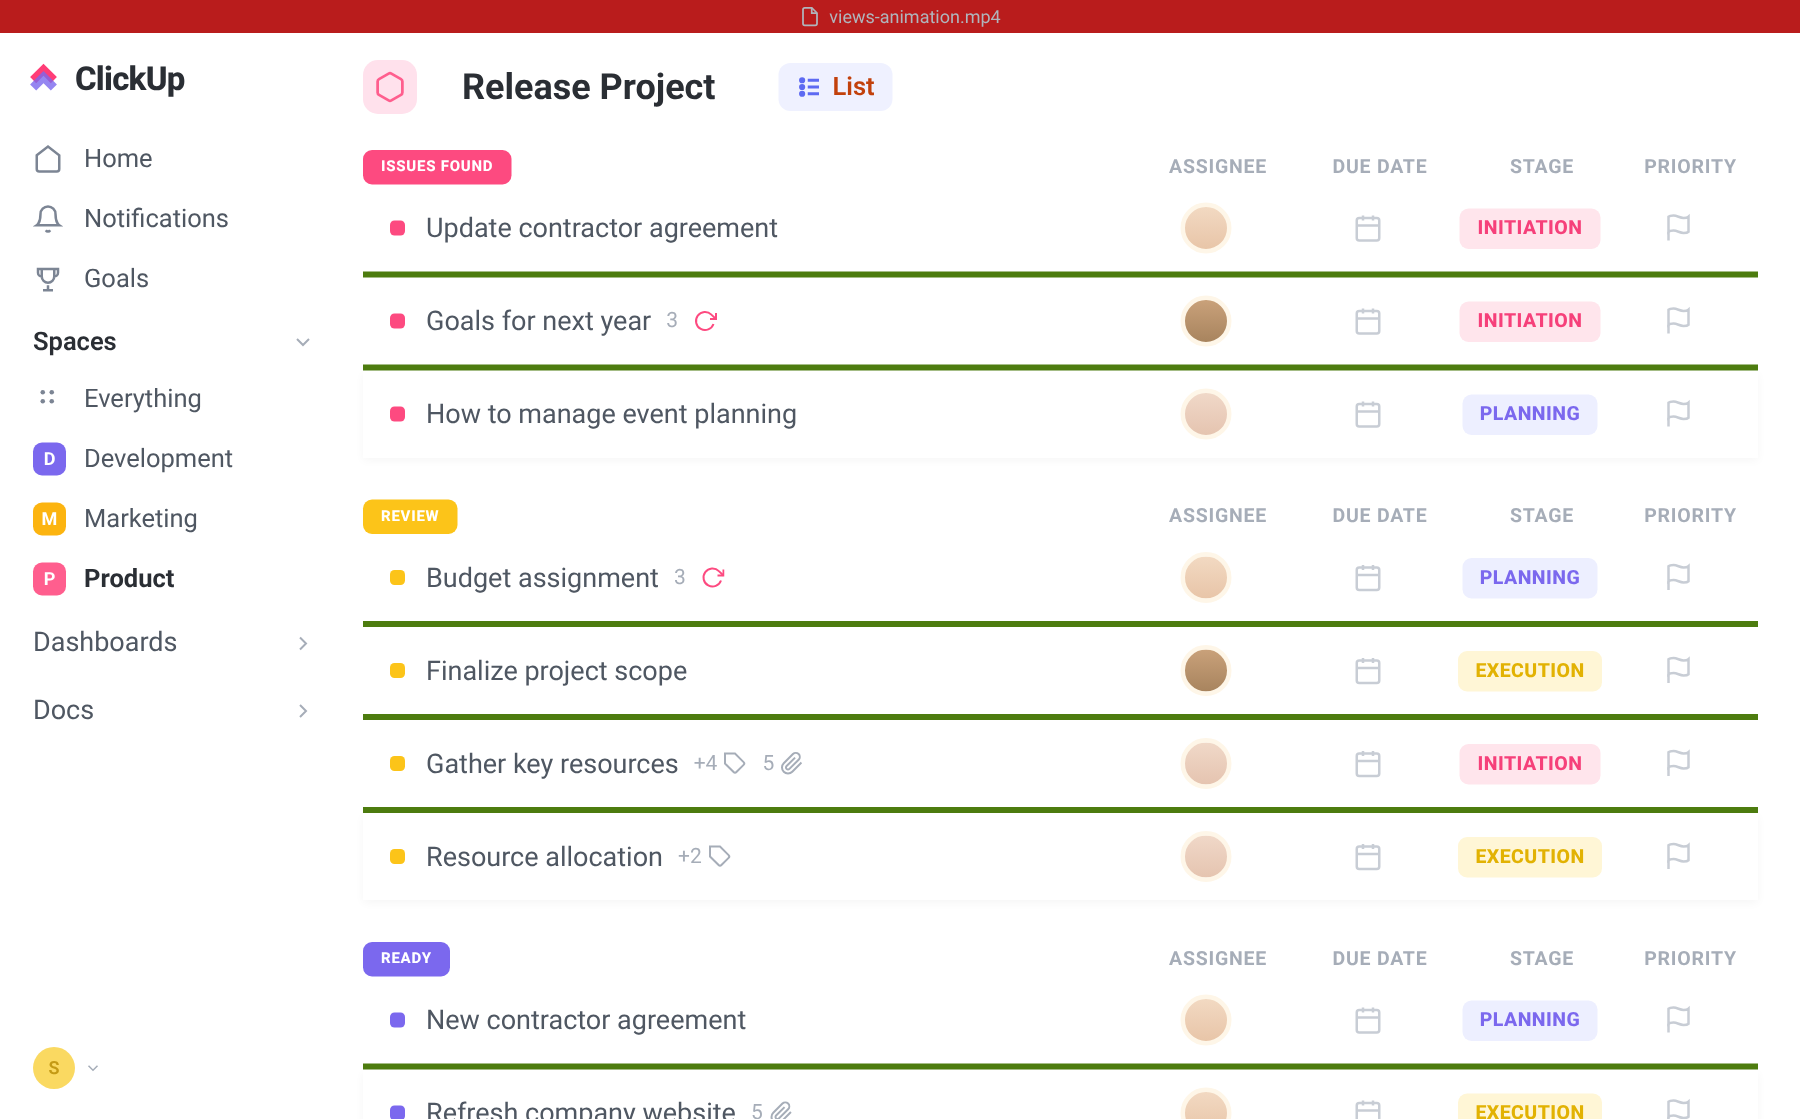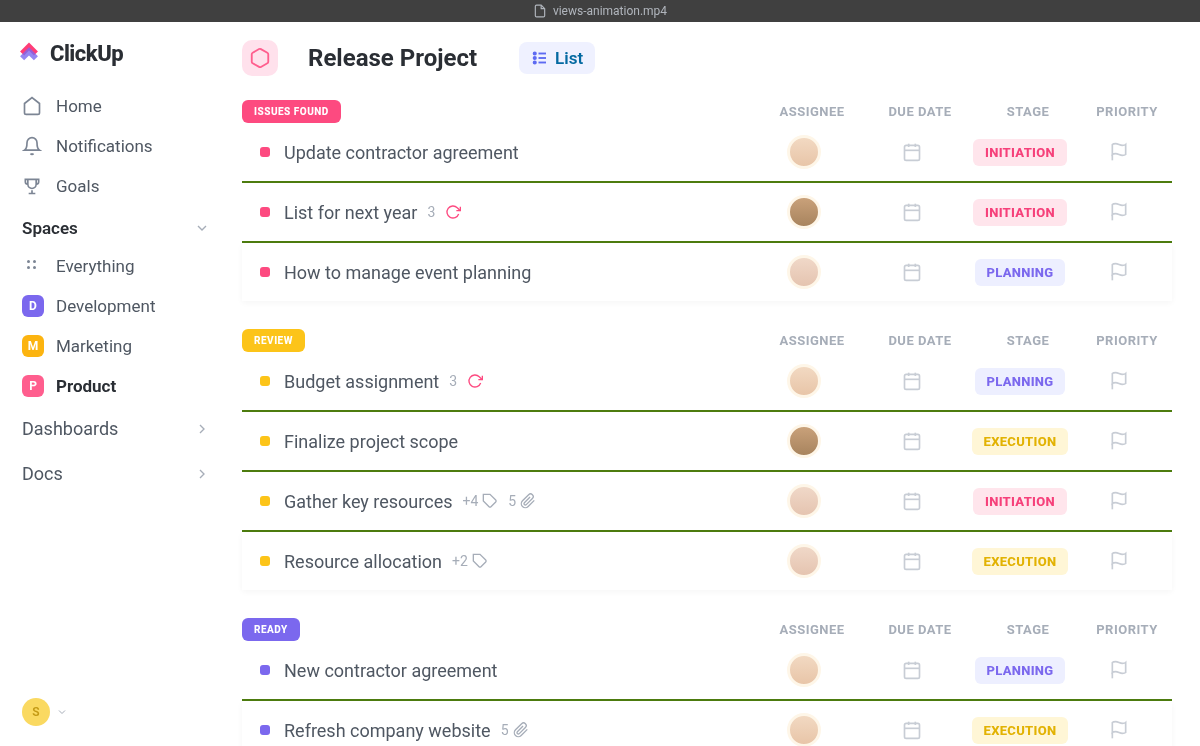--- a/index.html
+++ b/index.html
@@ -1,45 +1,45 @@
 <!DOCTYPE html>
 <html><head>
 <meta charset="utf-8">
 <style>
 * { box-sizing: border-box; margin: 0; padding: 0; }
 body { font-family: -apple-system, BlinkMacSystemFont, "Segoe UI", Roboto, sans-serif; background: #fff; width: 1200px; height: 746px; overflow: hidden; color: #2a2e34; }
-.topbar { height: 22px; background: #404040; display: flex; align-items: center; justify-content: center; font-size: 12px; color: #b0b5bc; gap: 6px; }
+.topbar { height: 22px; background: #b91c1c; display: flex; align-items: center; justify-content: center; font-size: 12px; color: #b0b5bc; gap: 6px; }
 .app { display: flex; height: 724px; }
 .sidebar { width: 232px; padding: 10px 16px; display: flex; flex-direction: column; }
 .logo-row { display: flex; align-items: center; gap: 8px; margin-bottom: 20px; margin-top: 8px; }
 .logo-icon { width: 26px; height: 26px; }
 .logo-text { font-size: 22px; font-weight: 800; letter-spacing: -0.5px; }
 .nav-item { display: flex; align-items: center; gap: 14px; padding: 10px 6px; font-size: 17px; color: #4f5762; cursor: pointer; }
 .nav-item span.icon { width: 20px; height: 20px; display: inline-flex; align-items: center; justify-content: center; color: #7c8594; }
 .section-header { display: flex; align-items: center; justify-content: space-between; padding: 12px 6px 8px; font-size: 17px; font-weight: 600; color: #2a2e34; cursor: pointer; }
 .chev { color: #a6adb8; }
 .space-item { display: flex; align-items: center; gap: 12px; padding: 9px 6px; font-size: 17px; color: #4f5762; cursor: pointer; }
 .space-item.active { font-weight: 700; color: #2a2e34; }
 .space-badge { width: 22px; height: 22px; border-radius: 6px; font-size: 12px; font-weight: 700; color: #fff; display: inline-flex; align-items: center; justify-content: center; }
 .space-badge.everything { background: transparent; }
 .section-link { display: flex; align-items: center; justify-content: space-between; padding: 12px 6px; font-size: 18px; color: #4f5762; cursor: pointer; }
 .user-corner { margin-top: auto; padding: 10px 6px; display: flex; align-items: center; gap: 6px; }
 .user-avatar-sm { width: 28px; height: 28px; border-radius: 50%; background: #fad961; display: inline-flex; align-items: center; justify-content: center; font-size: 12px; font-weight: 600; color: #c49a15; }
 .main { flex: 1; padding: 0 28px 0 10px; }
 .project-header { display: flex; align-items: center; gap: 30px; padding: 18px 0 24px; }
 .proj-icon { width: 36px; height: 36px; border-radius: 10px; background: #ffe1ec; display: inline-flex; align-items: center; justify-content: center; }
 .proj-title { font-size: 24px; font-weight: 700; color: #2a2e34; }
-.view-toggle { display: flex; align-items: center; gap: 6px; background: #eff1ff; padding: 6px 12px; border-radius: 8px; margin-left: 12px; color: #0369a1; font-weight: 600; font-size: 17px; }
+.view-toggle { display: flex; align-items: center; gap: 6px; background: #eff1ff; padding: 6px 12px; border-radius: 8px; margin-left: 12px; color: #c2410c; font-weight: 600; font-size: 17px; }
 .group { margin-bottom: 28px; }
 .group-header { display: flex; align-items: center; }
 .status-badge { padding: 6px 12px; border-radius: 6px; font-size: 10px; font-weight: 800; letter-spacing: 0.5px; color: #fff; }
 .cols-header { display: flex; margin-left: auto; gap: 0; align-items: flex-end; }
 .col-head { width: 108px; text-align: center; font-size: 13px; font-weight: 700; color: #a6adb8; letter-spacing: 0.5px; }
 .col-head.priority { width: 90px; }
-.task-row { display: flex; align-items: center; padding: 12px 8px 12px 18px; border-bottom: 2px solid #4d7c0f; }
+.task-row { display: flex; align-items: center; padding: 12px 8px 12px 18px; border-bottom: 4px solid #4d7c0f; }
 .task-row:last-child { border-bottom: none; box-shadow: 0 2px 6px rgba(0,0,0,0.04); }
 .task-square { width: 10px; height: 10px; border-radius: 3px; margin-right: 14px; flex-shrink: 0; }
 .task-title { font-size: 18px; color: #4f5762; flex: 1; display: flex; align-items: center; gap: 10px; }
 .badge-pill { font-size: 14px; color: #a6adb8; display: inline-flex; align-items: center; gap: 4px; }
 .task-cell { width: 108px; display: flex; align-items: center; justify-content: center; }
 .task-cell.priority { width: 90px; }
 .avatar { width: 34px; height: 34px; border-radius: 50%; background: linear-gradient(180deg, #f2d9c2 0%, #e8c5a8 100%); border: 3px solid #fef6e8; display:inline-flex; align-items:center; justify-content:center; font-size:16px; }
 .avatar.a2 { background: linear-gradient(180deg,#c9a17a 0%,#a8845e 100%); }
 .avatar.a3 { background: linear-gradient(180deg,#f0d8c8 0%,#e5c4b0 100%); }
 .cal-icon { color: #c8cdd5; }
@@ -220,21 +220,21 @@
             <div class="task-cell priority flag-icon">
               <svg width="20" height="20" viewBox="0 0 24 24" fill="none" stroke="currentColor" stroke-width="2">
                 <path d="M4 15s1-1 4-1 5 2 8 2 4-1 4-1V3s-1 1-4 1-5-2-8-2-4 1-4 1z"></path>
                 <line x1="4" y1="22" x2="4" y2="15"></line>
               </svg>
             </div>
           </div>
           <div class="task-row">
             <span class="task-square" style="background: rgb(253, 74, 128);"></span>
             <div class="task-title">
-              <span>List for next year</span>
+              <span>Goals for next year</span>
               <span class="badge-pill">3</span>
               <span class="badge-pill">
                 <svg width="16" height="16" viewBox="0 0 24 24" fill="none" stroke="#fd4a80" stroke-width="2">
                   <polyline points="23 4 23 10 17 10"></polyline>
                   <path d="M20.49 15a9 9 0 1 1-2.12-9.36L23 10"></path>
                 </svg>
               </span>
             </div>
             <div class="task-cell">
               <span class="avatar a2"></span>

